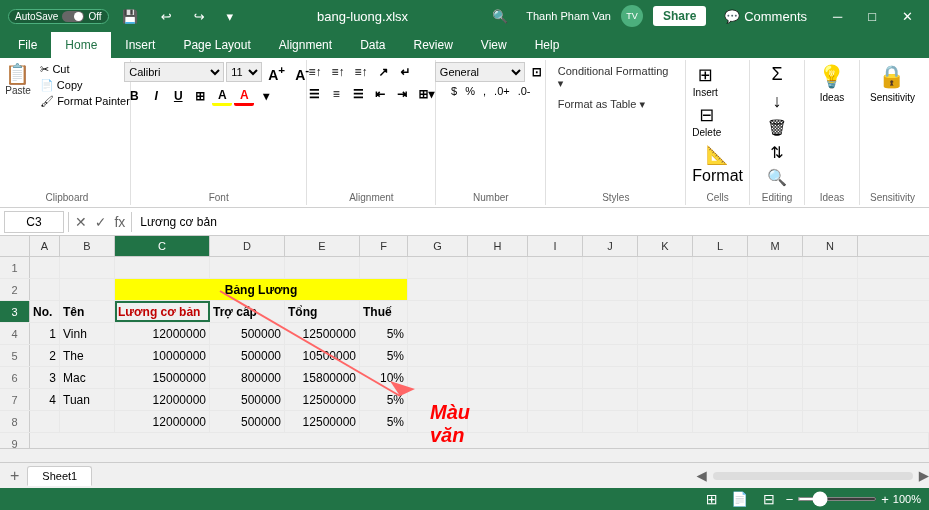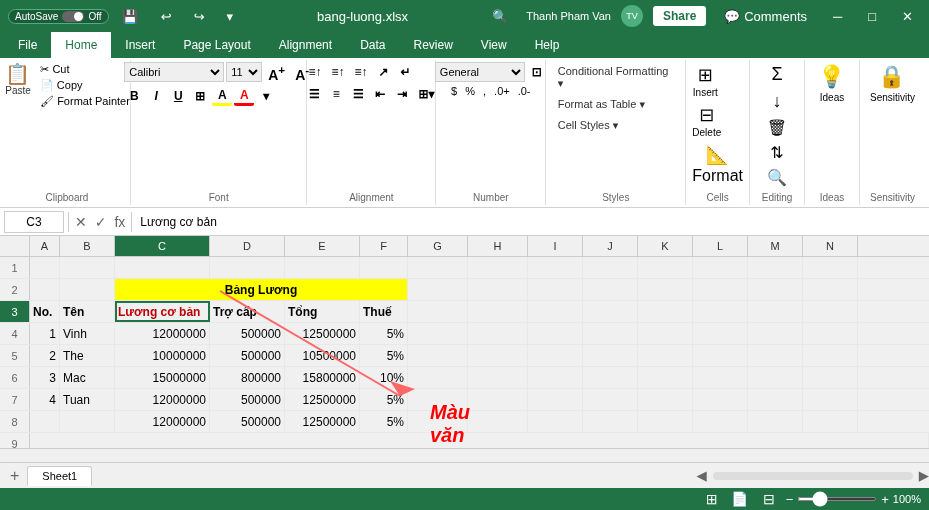--- a/index.html
+++ b/index.html
@@ -241,23 +241,20 @@
       </div>
 
       <div class="ribbon-group" style="min-width:140px;">
         <div class="ribbon-group-content" style="flex-direction:column; gap:2px;">
           <button class="style-btn cond-fmt">
             <span>Conditional Formatting ▾</span>
           </button>
           <button class="style-btn fmt-table">
             <span>Format as Table ▾</span>
           </button>
-          <button class="style-btn cell-styles">
-            <span>Cell Styles ▾</span>
-          </button>
         </div>
         <span class="ribbon-group-name">Styles</span>
       </div>
 
       <div class="ribbon-group" style="min-width:55px;">
         <div class="ribbon-group-content" style="flex-direction:column;">
           <button class="rb-btn">
             <span style="font-size:18px;">⊞</span>
             <span style="font-size:10px;">Insert</span>
           </button>

